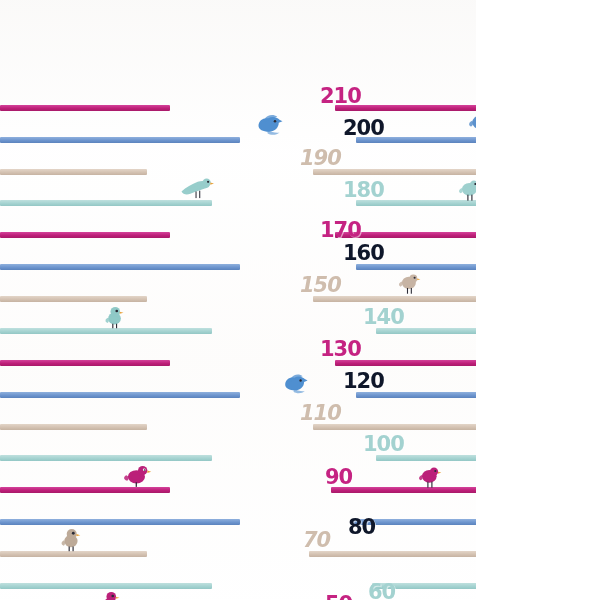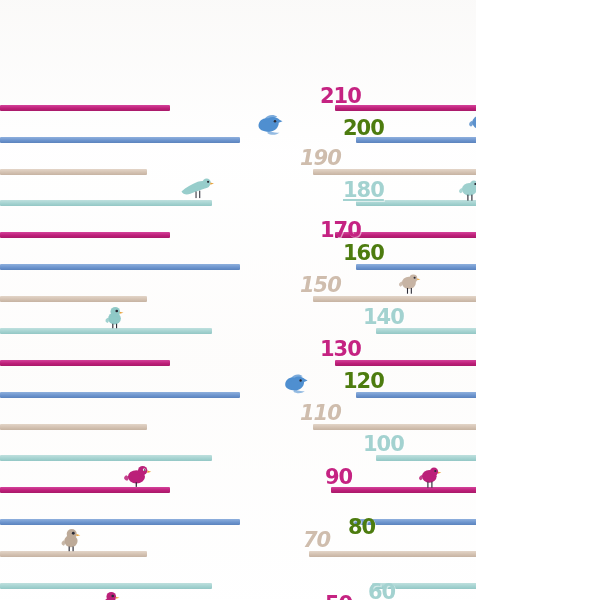--- a/index.html
+++ b/index.html
@@ -40,21 +40,21 @@
   .tick {
     position: absolute;
     font-family: "DejaVu Sans", sans-serif;
     font-weight: 700;
     font-size: 21px;
     letter-spacing: -1px;
     line-height: 1;
     user-select: none;
   }
   .tick.magenta { color: #c52382; text-shadow: 1px 1px 0 rgba(255,255,255,0.55); }
-  .tick.blue    { color: #4d7c0f; text-shadow: 1px 1px 0 rgba(255,255,255,0.55); }
+  .tick.blue    { color: #0f172a; text-shadow: 1px 1px 0 rgba(255,255,255,0.55); }
   .tick.tan     { color: #cfbdad; text-shadow: 1px 1px 0 rgba(255,255,255,0.55); font-style: italic; }
   .tick.cyan    { color: #a3d2d0; text-shadow: 1px 1px 0 rgba(255,255,255,0.55); }
 
   .bird { position: absolute; }
   .bird svg { display:block; }
 </style>
 </head>
 <body>
 
 <div id="poster">
@@ -94,21 +94,21 @@
       <div class="rule magenta" style="left: 331px; top: 487px; width: 269px;"></div>
       <div class="rule blue" style="left: 352px; top: 519px; width: 248px;"></div>
       <div class="rule tan" style="left: 309px; top: 551px; width: 291px;"></div>
       <div class="rule cyan" style="left: 372px; top: 583px; width: 228px;"></div>
     </div>
 
   <div id="ticks-layer">
       <div class="tick magenta" style="left: 320px; top: 86px;">210</div>
       <div class="tick blue" style="left: 343px; top: 118px;">200</div>
       <div class="tick tan" style="left: 300px; top: 148px;">190</div>
-      <div class="tick cyan" style="left: 343px; top: 180px; text-decoration: underline;">180</div>
+      <div class="tick cyan" style="left: 343px; top: 180px;">180</div>
       <div class="tick magenta" style="left: 320px; top: 220px;">170</div>
       <div class="tick blue" style="left: 343px; top: 243px;">160</div>
       <div class="tick tan" style="left: 300px; top: 275px;">150</div>
       <div class="tick cyan" style="left: 363px; top: 307px;">140</div>
       <div class="tick magenta" style="left: 320px; top: 339px;">130</div>
       <div class="tick blue" style="left: 343px; top: 371px; text-align: right;">120</div>
       <div class="tick tan" style="left: 300px; top: 403px;">110</div>
       <div class="tick cyan" style="left: 363px; top: 434px;">100</div>
       <div class="tick magenta" style="left: 325px; top: 467px;">90</div>
       <div class="tick blue" style="left: 348px; top: 517px;">80</div>

